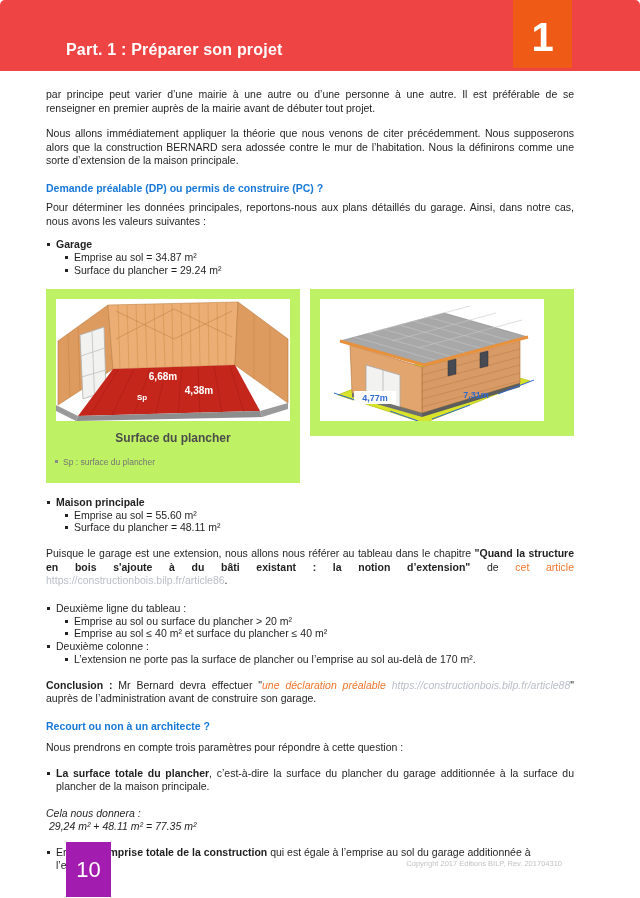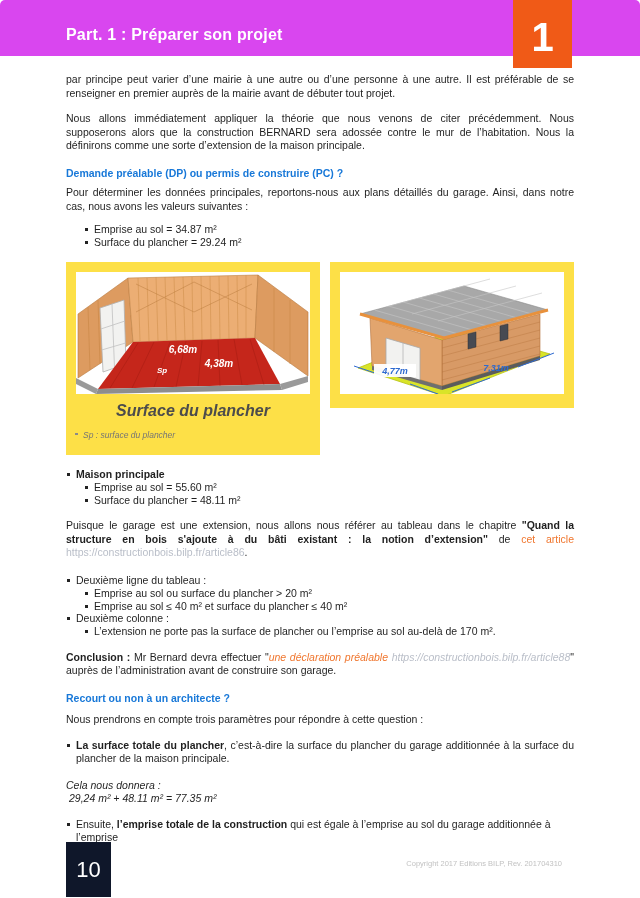--- a/index.html
+++ b/index.html
@@ -4,65 +4,65 @@
 <style>
   * { margin:0; padding:0; box-sizing:border-box; }
   html,body { background:#ffffff; }
   body { font-family:"Liberation Sans","DejaVu Sans",sans-serif; }
   .page {
     position:relative; width:640px; height:898px; background:#fff;
     overflow:hidden; margin:0 auto; color:#1f1f1f;
   }
   
   .header {
-    position:relative; height:56px; background:#d946ef;
+    position:relative; height:71px; background:#ef4444;
     border-radius:5px 5px 0 0;
   }
   .header-title {
     position:absolute; left:66px; bottom:12px;
     color:#fff; font-size:16px; font-weight:bold; letter-spacing:.2px;
   }
   .chapter-box {
     position:absolute; left:513px; top:0; width:59px; height:68px;
     background:#f05a17; display:flex; align-items:center; justify-content:center;
   }
   .chapter-box span { color:#fff; font-size:40px; font-weight:bold; padding-top:6px; }
   
-  .main { padding:17px 66px 0 66px; font-size:10.5px; line-height:13.5px; }
+  .main { padding:17px 66px 0 46px; font-size:10.5px; line-height:13.5px; }
   .para { text-align:justify; margin-bottom:12px; }
   .para.mb14 { margin-bottom:14px; }
   .h-blue { color:#1878d8; font-weight:bold; margin-bottom:6px; }
   .bold { font-weight:bold; }
   .italic { font-style:italic; }
   .link-orange { color:#f0762e; text-decoration:none; cursor:pointer; }
   .url-gray { color:#b9bec8; text-decoration:none; cursor:pointer; }
   
   .list { margin-bottom:13px; }
   .li { position:relative; padding-left:10px; line-height:12.8px; }
   .li::before { content:""; position:absolute; left:1px; top:5px; width:3px; height:3px; background:#222; }
   .li.sub { margin-left:18px; }
   
   .figures { display:flex; gap:10px; margin:13px 0 13px 0; align-items:flex-start; }
-  .figbox { background:#fde047;font-style:italic; }
+  .figbox { background:#bef264; }
   .figbox.left { width:254px; padding-bottom:13px; }
   .figbox.right { width:295px; padding-bottom:11px; }
   .figimg { margin:10px 10px 0 10px; background:#fff; }
-  .figcaption { margin-top:7px; text-align:center; font-weight:bold; font-size:16px; color:#4c4c4c; }
+  .figcaption { margin-top:7px; text-align:center; font-weight:bold; font-size:12px; color:#4c4c4c; }
   .fignote { position:relative; margin:11px 0 0 8px; padding-left:9px; font-size:8.5px; color:#757575; }
   .fignote::before { content:""; position:absolute; left:1px; top:4px; width:2.5px; height:2.5px; background:#8a8a8a; }
   
   .watermark {
     position:absolute; left:68px; top:352px; z-index:6; pointer-events:none;
     font-weight:bold; color:#bfbfbf; opacity:.42; line-height:92px;
     font-size:94px; letter-spacing:4px; white-space:nowrap;
   }
   
   .footer-pagenum {
     position:absolute; left:66px; top:842px; width:45px; height:55px;
-    background:#0f172a; display:flex; align-items:center; justify-content:center;
+    background:#a21caf; display:flex; align-items:center; justify-content:center;
     color:#fff; font-size:22px; z-index:3;
   }
   .footer-copyright {
     position:absolute; right:78px; top:859px; font-size:7.5px; color:#c2c2c2;
   }
   .calc-block { margin-bottom:12px;font-style:italic; }
   .calc-line { padding-left:3px; }
 </style>
 </head>
 <body>
@@ -79,20 +79,21 @@
 
   <div class="main">
 
     <p class="para">par principe peut varier d’une mairie à une autre ou d’une personne à une autre. Il est préférable de se renseigner en premier auprès de la mairie avant de débuter tout projet.</p>
     <p class="para mb14">Nous allons immédiatement appliquer la théorie que nous venons de citer précédemment. Nous supposerons alors que la construction BERNARD sera adossée contre le mur de l’habitation. Nous la définirons comme une sorte d’extension de la maison principale.</p>
 
     <div class="h-blue">Demande préalable (DP) ou permis de construire (PC) ?</div>
     <p class="para" style="margin-bottom:10px;">Pour déterminer les données principales, reportons-nous aux plans détaillés du garage. Ainsi, dans notre cas, nous avons les valeurs suivantes :</p>
 
     <div class="list">
+      <div class="li"><span class="bold">Garage</span></div>
       <div class="li sub">Emprise au sol = 34.87 m²</div>
       <div class="li sub">Surface du plancher = 29.24 m²</div>
     </div>
 
     <div class="figures">
 
       <div class="figbox left">
         <svg class="figimg" width="234" height="122" viewBox="0 0 234 122">
           <rect x="0" y="0" width="234" height="122" fill="#ffffff"></rect>
 

